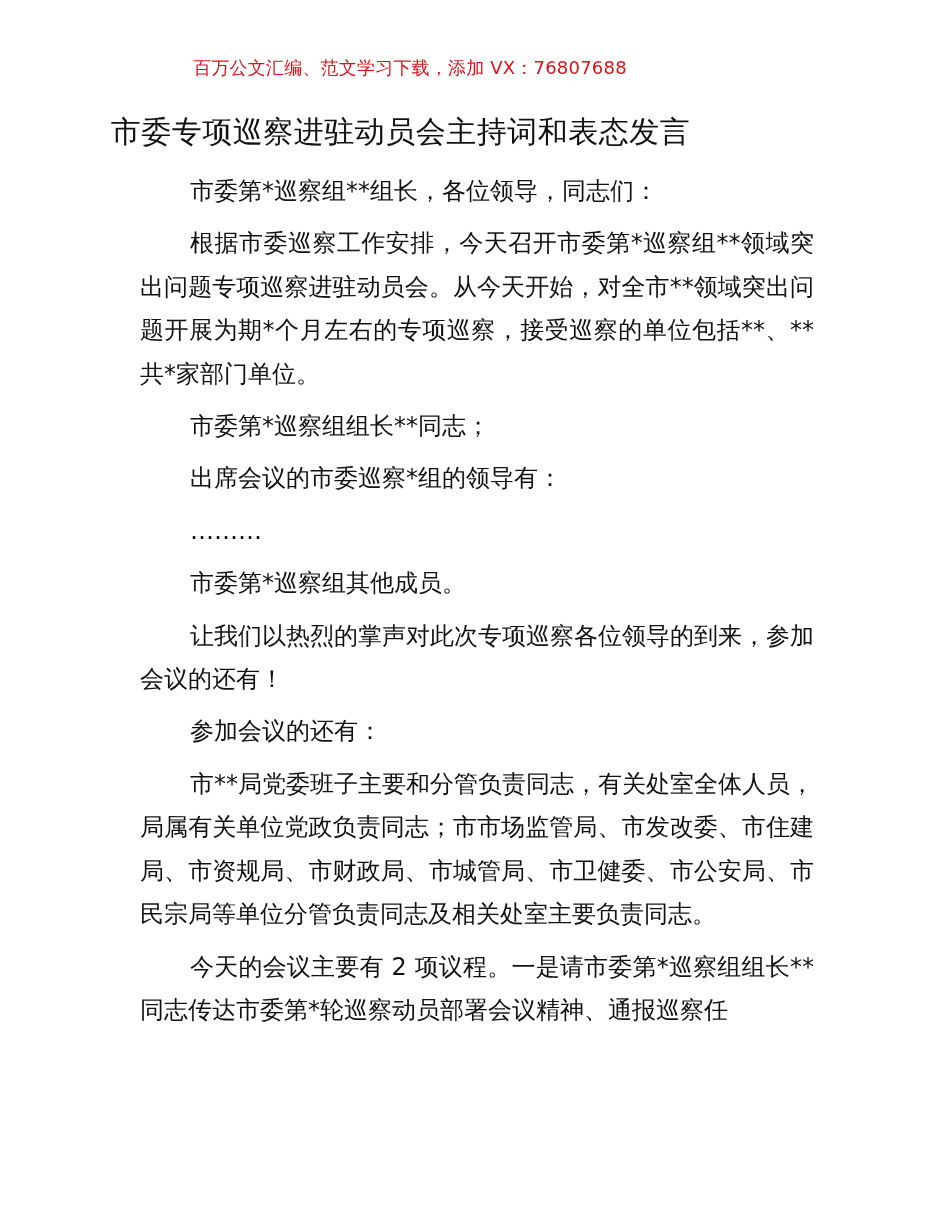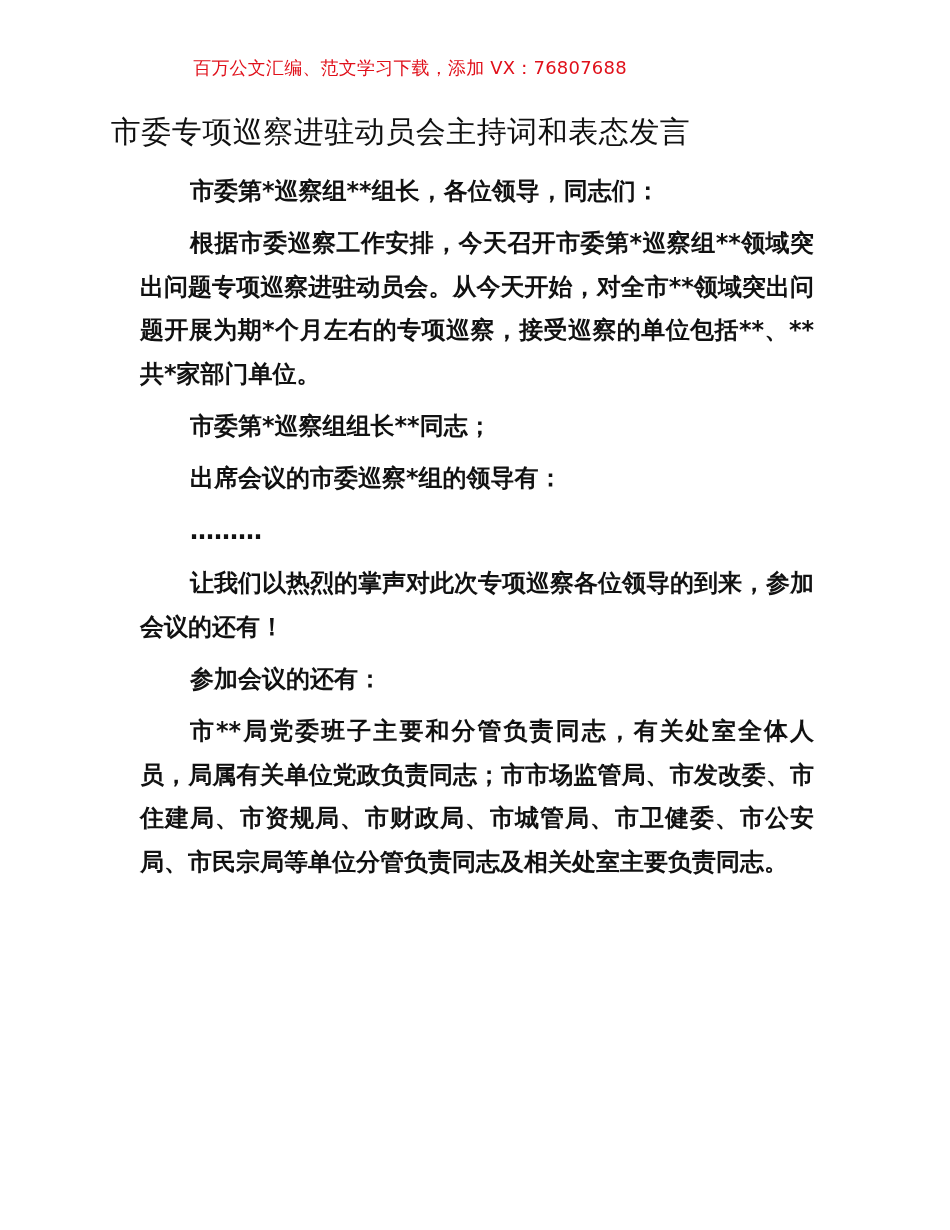--- a/index.html
+++ b/index.html
@@ -4,31 +4,33 @@
   <style>
     html, body { margin: 0; padding: 0; background: #ffffff; }
     body { width: 950px; height: 1230px; position: relative; overflow: hidden;
       font-family: "DejaVu Sans", "Liberation Sans", sans-serif; color: #111111; }
     .watermark { position: absolute; top: 56px; left: 0; width: 820px; text-align: center;
       font-size: 18px; color: #e0101a; letter-spacing: 0.2px; }
     .title { position: absolute; top: 112px; left: 0; width: 801px; text-align: center;
       font-size: 30px; color: #111111; letter-spacing: 0.5px; }
     .body { position: absolute; top: 170px; left: 140px; width: 674px;
       font-size: 24px; line-height: 43.4px; }
-    .p { margin: 0 0 9px 0; text-indent: 50px; text-align: justify; text-align-last: left; font-weight: bold; }
+    .p { margin: 0 0 9px 0; text-indent: 50px; text-align: justify; text-align-last: left; }
   </style>
 </head>
 <body>
 
 <div class="watermark">百万公文汇编、范文学习下载，添加 VX：76807688</div>
 
 <div class="title">市委专项巡察进驻动员会主持词和表态发言</div>
 
 <div class="body">
   <p class="p">市委第*巡察组**组长，各位领导，同志们：</p>
   <p class="p">根据市委巡察工作安排，今天召开市委第*巡察组**领域突出问题专项巡察进驻动员会。从今天开始，对全市**领域突出问题开展为期*个月左右的专项巡察，接受巡察的单位包括**、**共*家部门单位。</p>
   <p class="p">市委第*巡察组组长**同志；</p>
   <p class="p">出席会议的市委巡察*组的领导有：</p>
   <p class="p">………</p>
+  <p class="p">市委第*巡察组其他成员。</p>
   <p class="p">让我们以热烈的掌声对此次专项巡察各位领导的到来，参加会议的还有！</p>
   <p class="p">参加会议的还有：</p>
   <p class="p">市**局党委班子主要和分管负责同志，有关处室全体人员，局属有关单位党政负责同志；市市场监管局、市发改委、市住建局、市资规局、市财政局、市城管局、市卫健委、市公安局、市民宗局等单位分管负责同志及相关处室主要负责同志。</p>
+  <p class="p">今天的会议主要有 2 项议程。一是请市委第*巡察组组长**同志传达市委第*轮巡察动员部署会议精神、通报巡察任</p>
 </div>
 
 </body></html>

